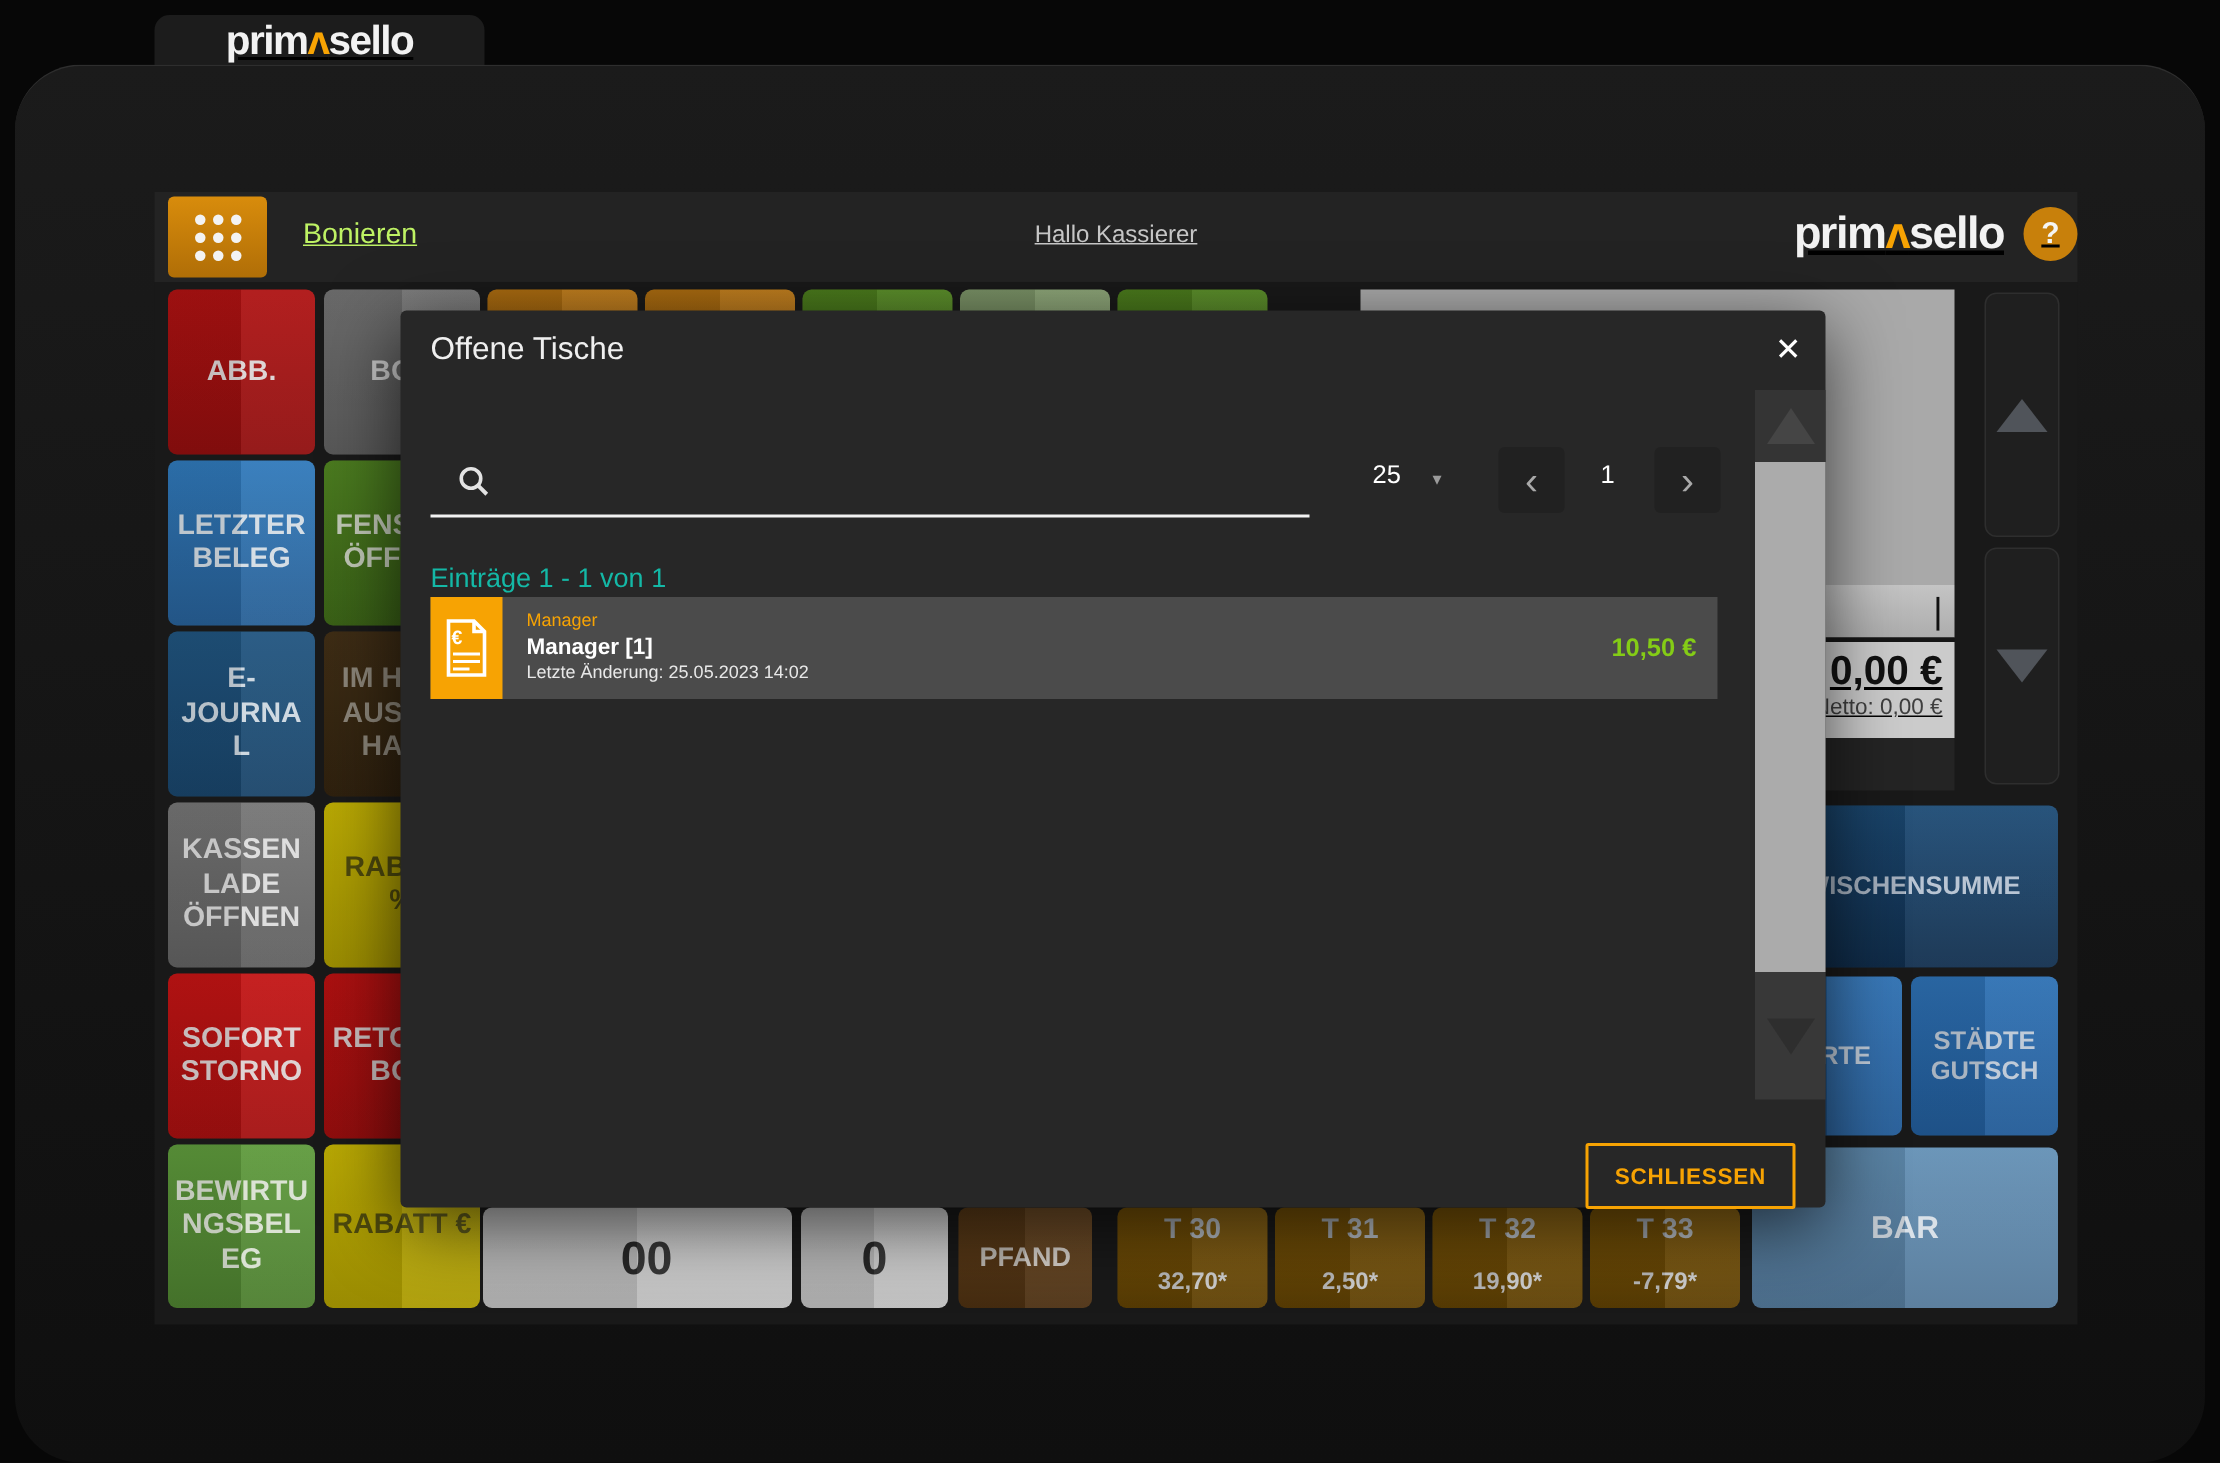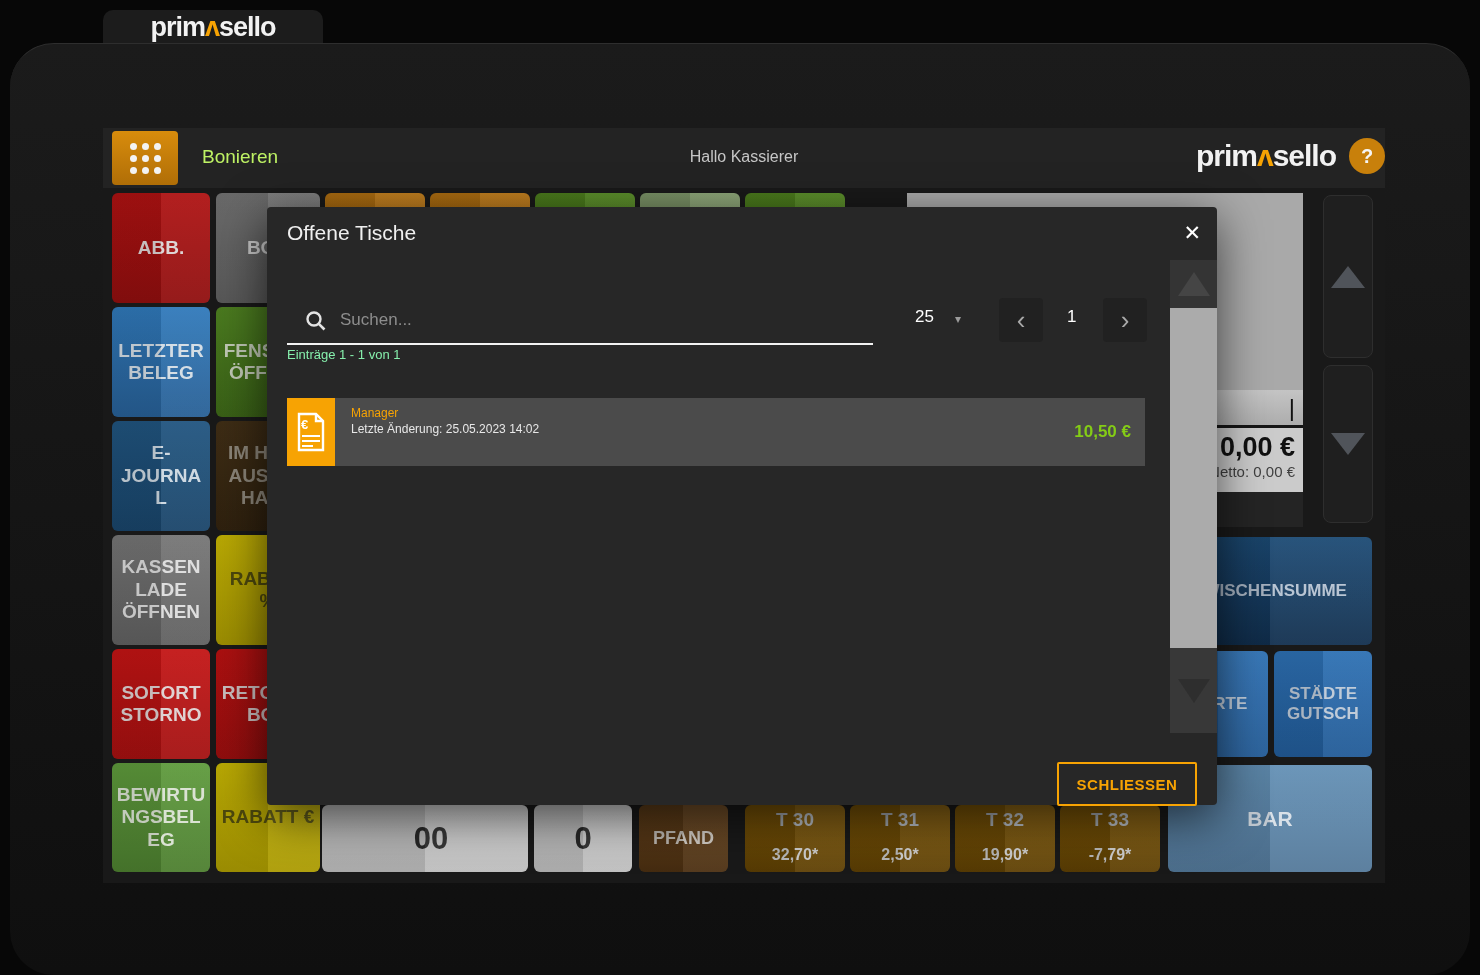--- a/index.html
+++ b/index.html
@@ -1,18 +1,18 @@
 <!DOCTYPE html>
 <html><head>
 <meta charset="utf-8">
 <style>
   * { margin:0; padding:0; box-sizing:border-box; }
   html,body { width:1480px; height:975px; background:#070707; overflow:hidden;
               font-family:"Liberation Sans", sans-serif; }
-  .abs { position:absolute; }
+  .abs { position:absolute;text-decoration:underline; }
   .btn { position:absolute; border-radius:6px; display:flex; align-items:center;
          justify-content:center; text-align:center; font-weight:700; overflow:hidden; }
   .split::after { content:""; position:absolute; inset:0; pointer-events:none;
          background:linear-gradient(90deg, rgba(0,0,0,.10) 0 50%, rgba(255,255,255,.055) 50% 100%); }
   .sb  { font-size:19px; line-height:1.18; padding:4px; overflow-wrap:anywhere; word-break:break-word; }
 
   
   #tab   { left:103px; top:10px; width:220px; height:35px; background:#1c1c1c;
            border-radius:10px 10px 0 0; display:flex; align-items:center; justify-content:center; }
   #frame { left:10px; top:43px; width:1460px; height:932px; border-radius:44px;
@@ -64,21 +64,21 @@
   #search-icon { position:absolute; left:38px; top:103px; color:#e3e3e3; }
   #search-input{ position:absolute; left:73px; top:98px; width:500px; height:30px; background:transparent;
                  border:none; outline:none; color:#e5e5e5; font-size:17px; font-family:inherit; }
   #search-input::placeholder { color:#8d8d8d; }
   #search-line { position:absolute; left:20px; top:136px; width:586px; height:2px; background:#f2f2f2; }
   .pag { position:absolute; top:100px; color:#fff; font-size:17px; }
   .pag-dim { color:#9b9b9b; }
   #pag-prev,#pag-next { width:44px; height:44px; top:91px; border-radius:4px; background:#212121;
                         display:flex; align-items:center; justify-content:center;
                         font-size:26px; color:#a9a9a9; position:absolute; }
-  #entries-info { position:absolute; left:20px; top:140px; font-size:13px; color:#86efac; }
+  #entries-info { position:absolute; left:20px; top:168px; font-size:18px; color:#14b8a6; }
 
   #list-row  { position:absolute; left:20px; top:191px; width:858px; height:68px; background:#4b4b4b;
                display:flex; align-items:stretch; }
   #list-icon { width:48px; background:#f7a303; display:flex; align-items:center; justify-content:center; flex:none; }
   #list-text { flex:1; padding:8px 0 0 16px; line-height:1.3; }
   .li-cat  { color:#f7a303; font-size:12px; }
   .li-name { color:#fff; font-size:15px; font-weight:700; }
   .li-mod  { color:#e8e8e8; font-size:12px; }
   #list-amt { align-self:center; margin-right:14px; color:#84cc16; font-size:17px; font-weight:700; }
 
@@ -196,21 +196,20 @@
 <div class="abs" id="modal">
   <div id="modal-title">Offene Tische</div>
   <div id="modal-close">✕</div>
 
   <span id="search-icon">
     <svg width="22" height="22" viewBox="0 0 22 22">
         <circle cx="9" cy="9" r="6.5" fill="none" stroke="#e3e3e3" stroke-width="2.4"></circle>
         <line x1="13.8" y1="13.8" x2="19.5" y2="19.5" stroke="#e3e3e3" stroke-width="2.6"></line>
       </svg>
   </span>
-  <input id="search-input" placeholder="Suchen..." style="">
   <div id="search-line"></div>
 
   <span class="pag" style="left:648px;">25</span>
   <span class="pag pag-dim" style="left:688px;font-size:12px;top:105px;">▾</span>
   <span id="pag-prev" style="left:732px;">
       <span>‹</span>
     </span>
   <span class="pag" style="left:800px;">1</span>
   <span id="pag-next" style="left:836px;">
       <span>›</span>
@@ -224,20 +223,21 @@
         <path d="M3 2 h17 l7 7 v29 h-24 z" fill="none" stroke="#fff" stroke-width="2.4"></path>
         <path d="M20 2 v7 h7" fill="none" stroke="#fff" stroke-width="2.4"></path>
         <text x="5" y="17" font-size="13" font-weight="bold" fill="#fff" font-family="Liberation Sans, sans-serif">€</text>
         <line x1="6" y1="24" x2="24" y2="24" stroke="#fff" stroke-width="2"></line>
         <line x1="6" y1="29" x2="24" y2="29" stroke="#fff" stroke-width="2"></line>
         <line x1="6" y1="34" x2="17" y2="34" stroke="#fff" stroke-width="2"></line>
       </svg>
     </div>
     <div id="list-text">
       <div class="li-cat">Manager</div>
+      <div class="li-name">Manager [1]</div>
       <div class="li-mod">Letzte Änderung: 25.05.2023 14:02</div>
     </div>
     <div id="list-amt">10,50 €</div>
   </div>
 
   <div id="m-sb-up">
       <i></i>
     </div>
   <div id="m-sb-track"></div>
   <div id="m-sb-down">

